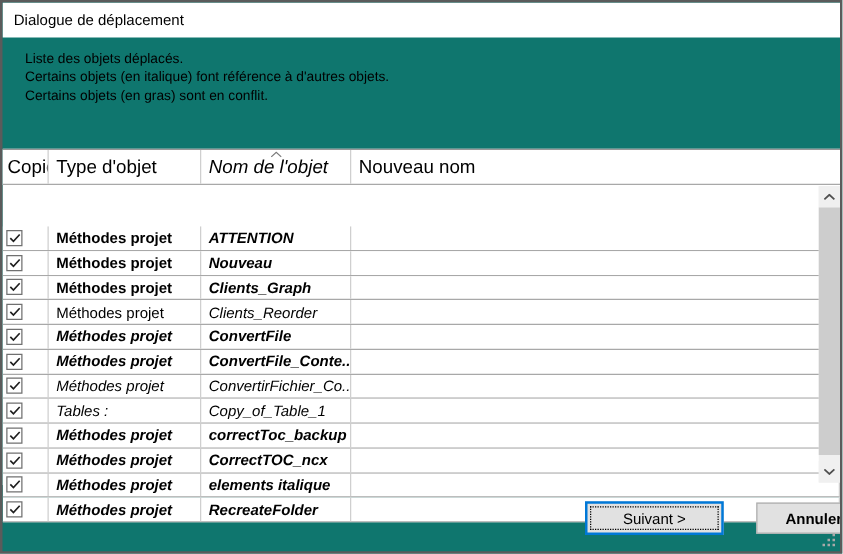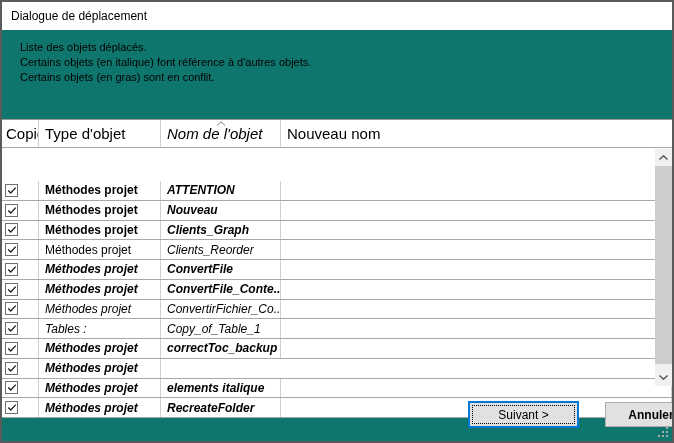--- a/index.html
+++ b/index.html
@@ -229,20 +229,21 @@
   </div>
         <div class="tr st-bold-italic">
     <div class="td c-copie">
       <span class="checkbox">
         <svg width="10" height="9" viewBox="0 0 12 10">
           <polyline points="1.5,5 4.5,8 10.5,1.5" fill="none" stroke="#1f1f1f" stroke-width="1.6"></polyline>
         </svg>
       </span>
     </div>
     <div class="td c-type">Méthodes projet</div>
+    <div class="td c-name">CorrectTOC_ncx</div>
     <div class="td c-new"></div>
   </div>
         <div class="tr st-bold-italic">
     <div class="td c-copie">
       <span class="checkbox">
         <svg width="10" height="9" viewBox="0 0 12 10">
           <polyline points="1.5,5 4.5,8 10.5,1.5" fill="none" stroke="#1f1f1f" stroke-width="1.6"></polyline>
         </svg>
       </span>
     </div>

